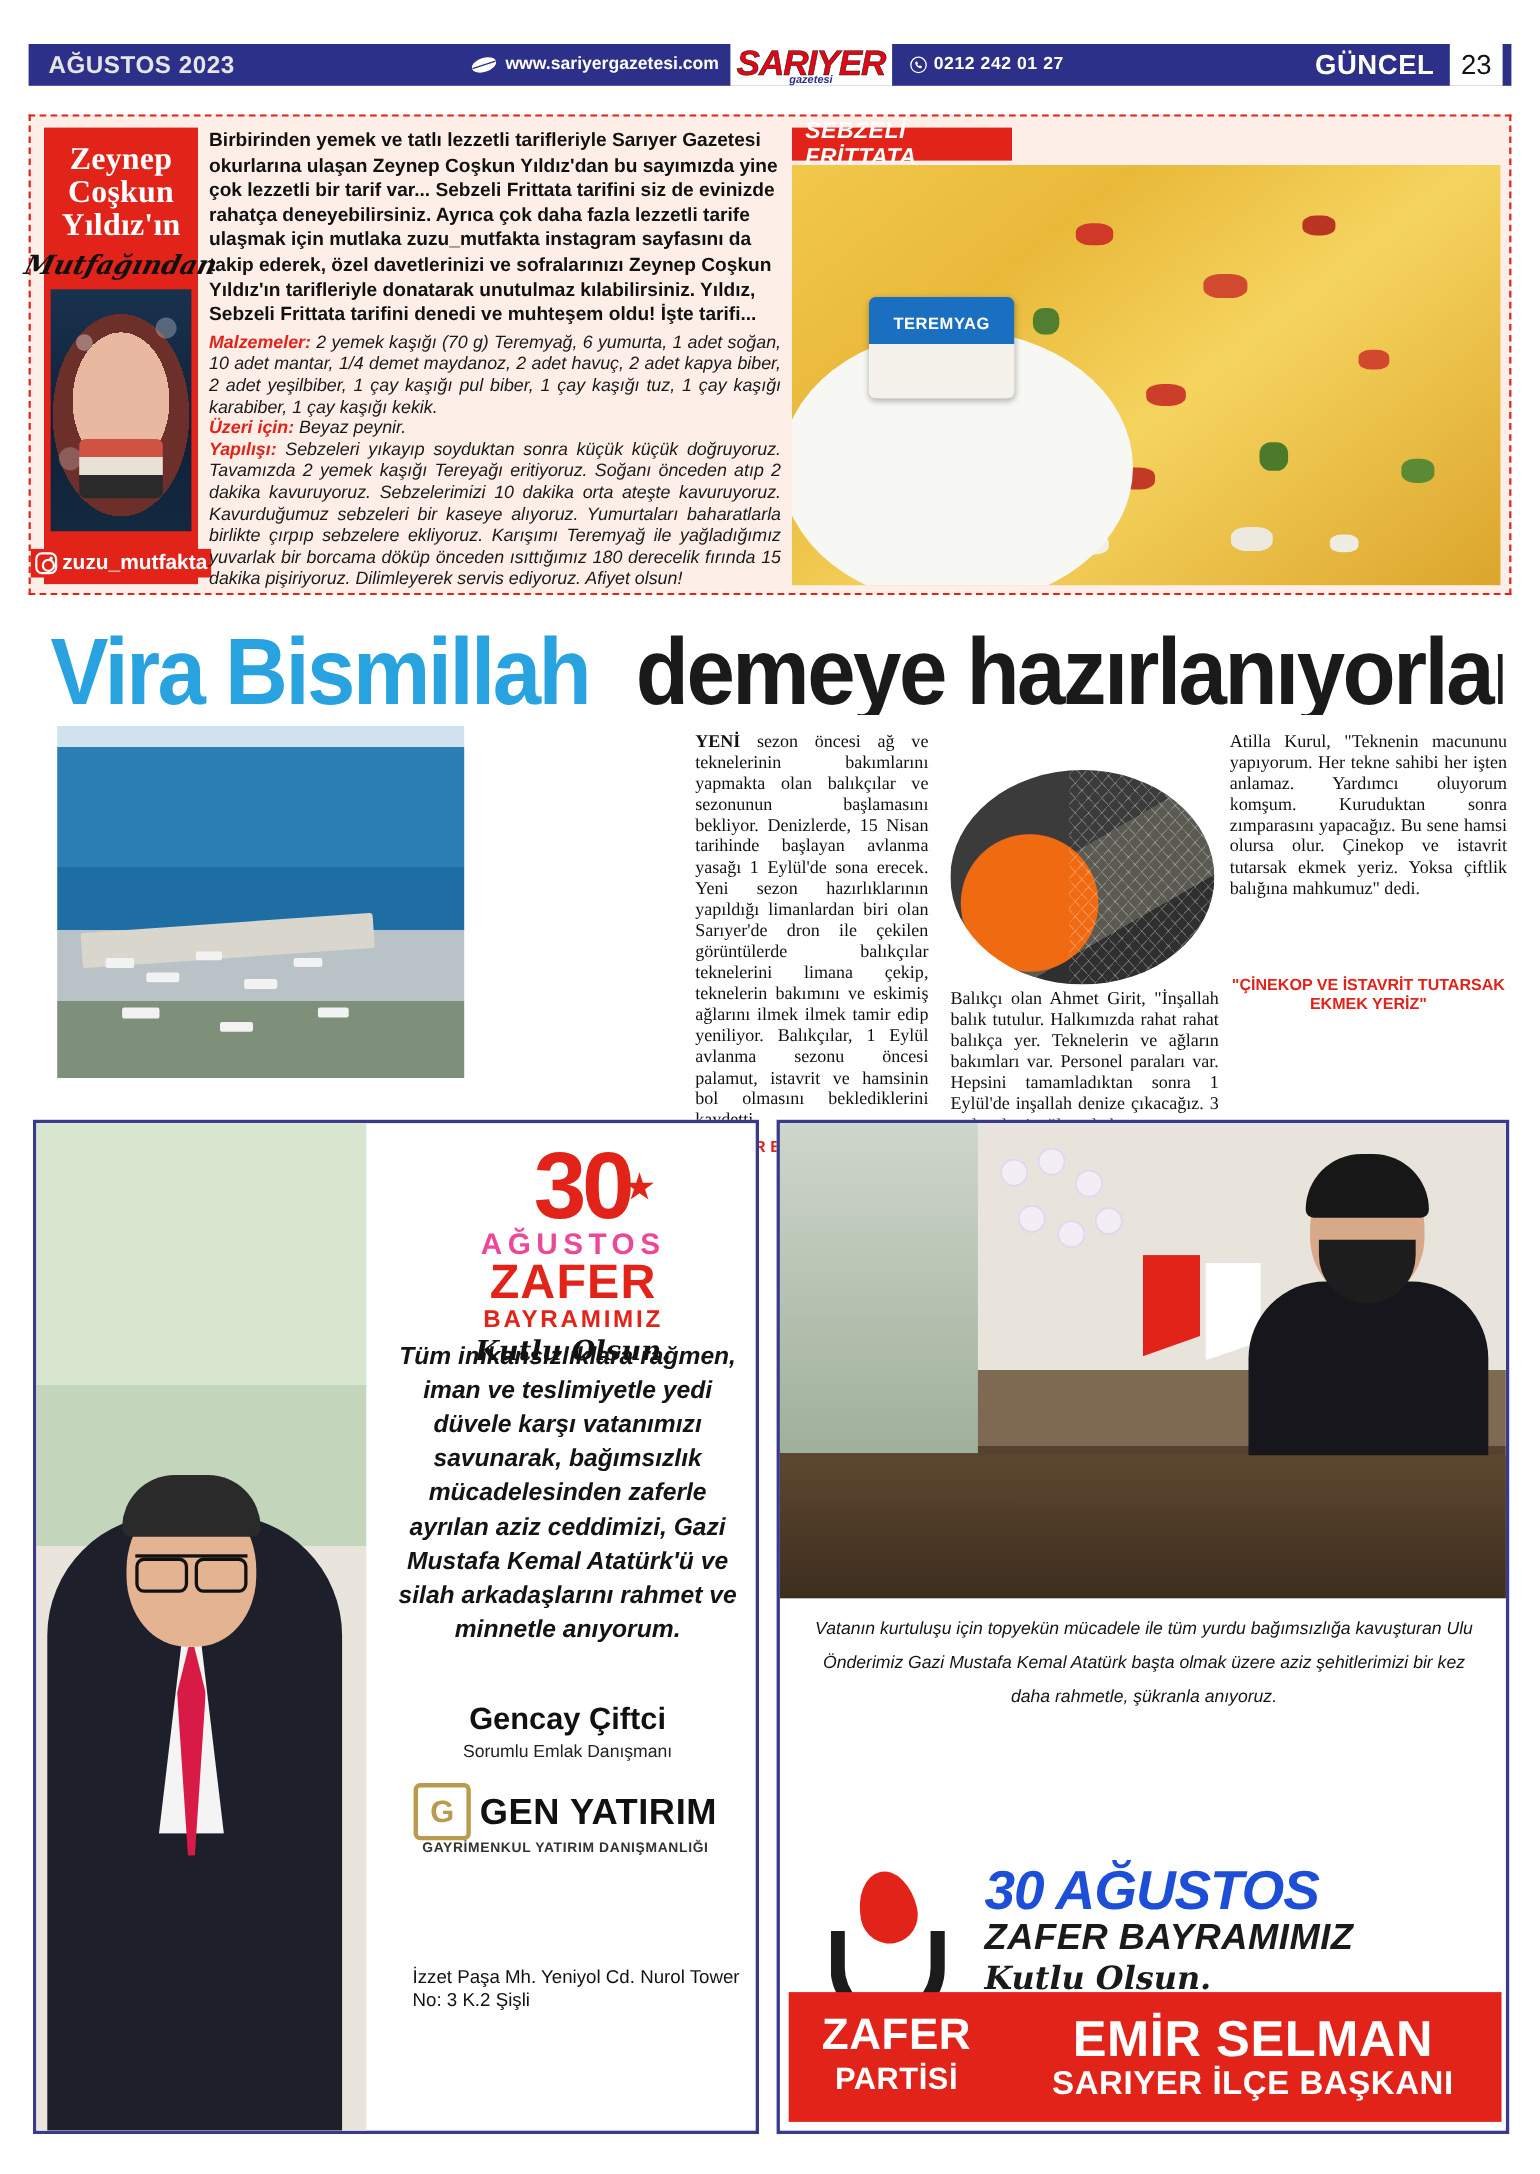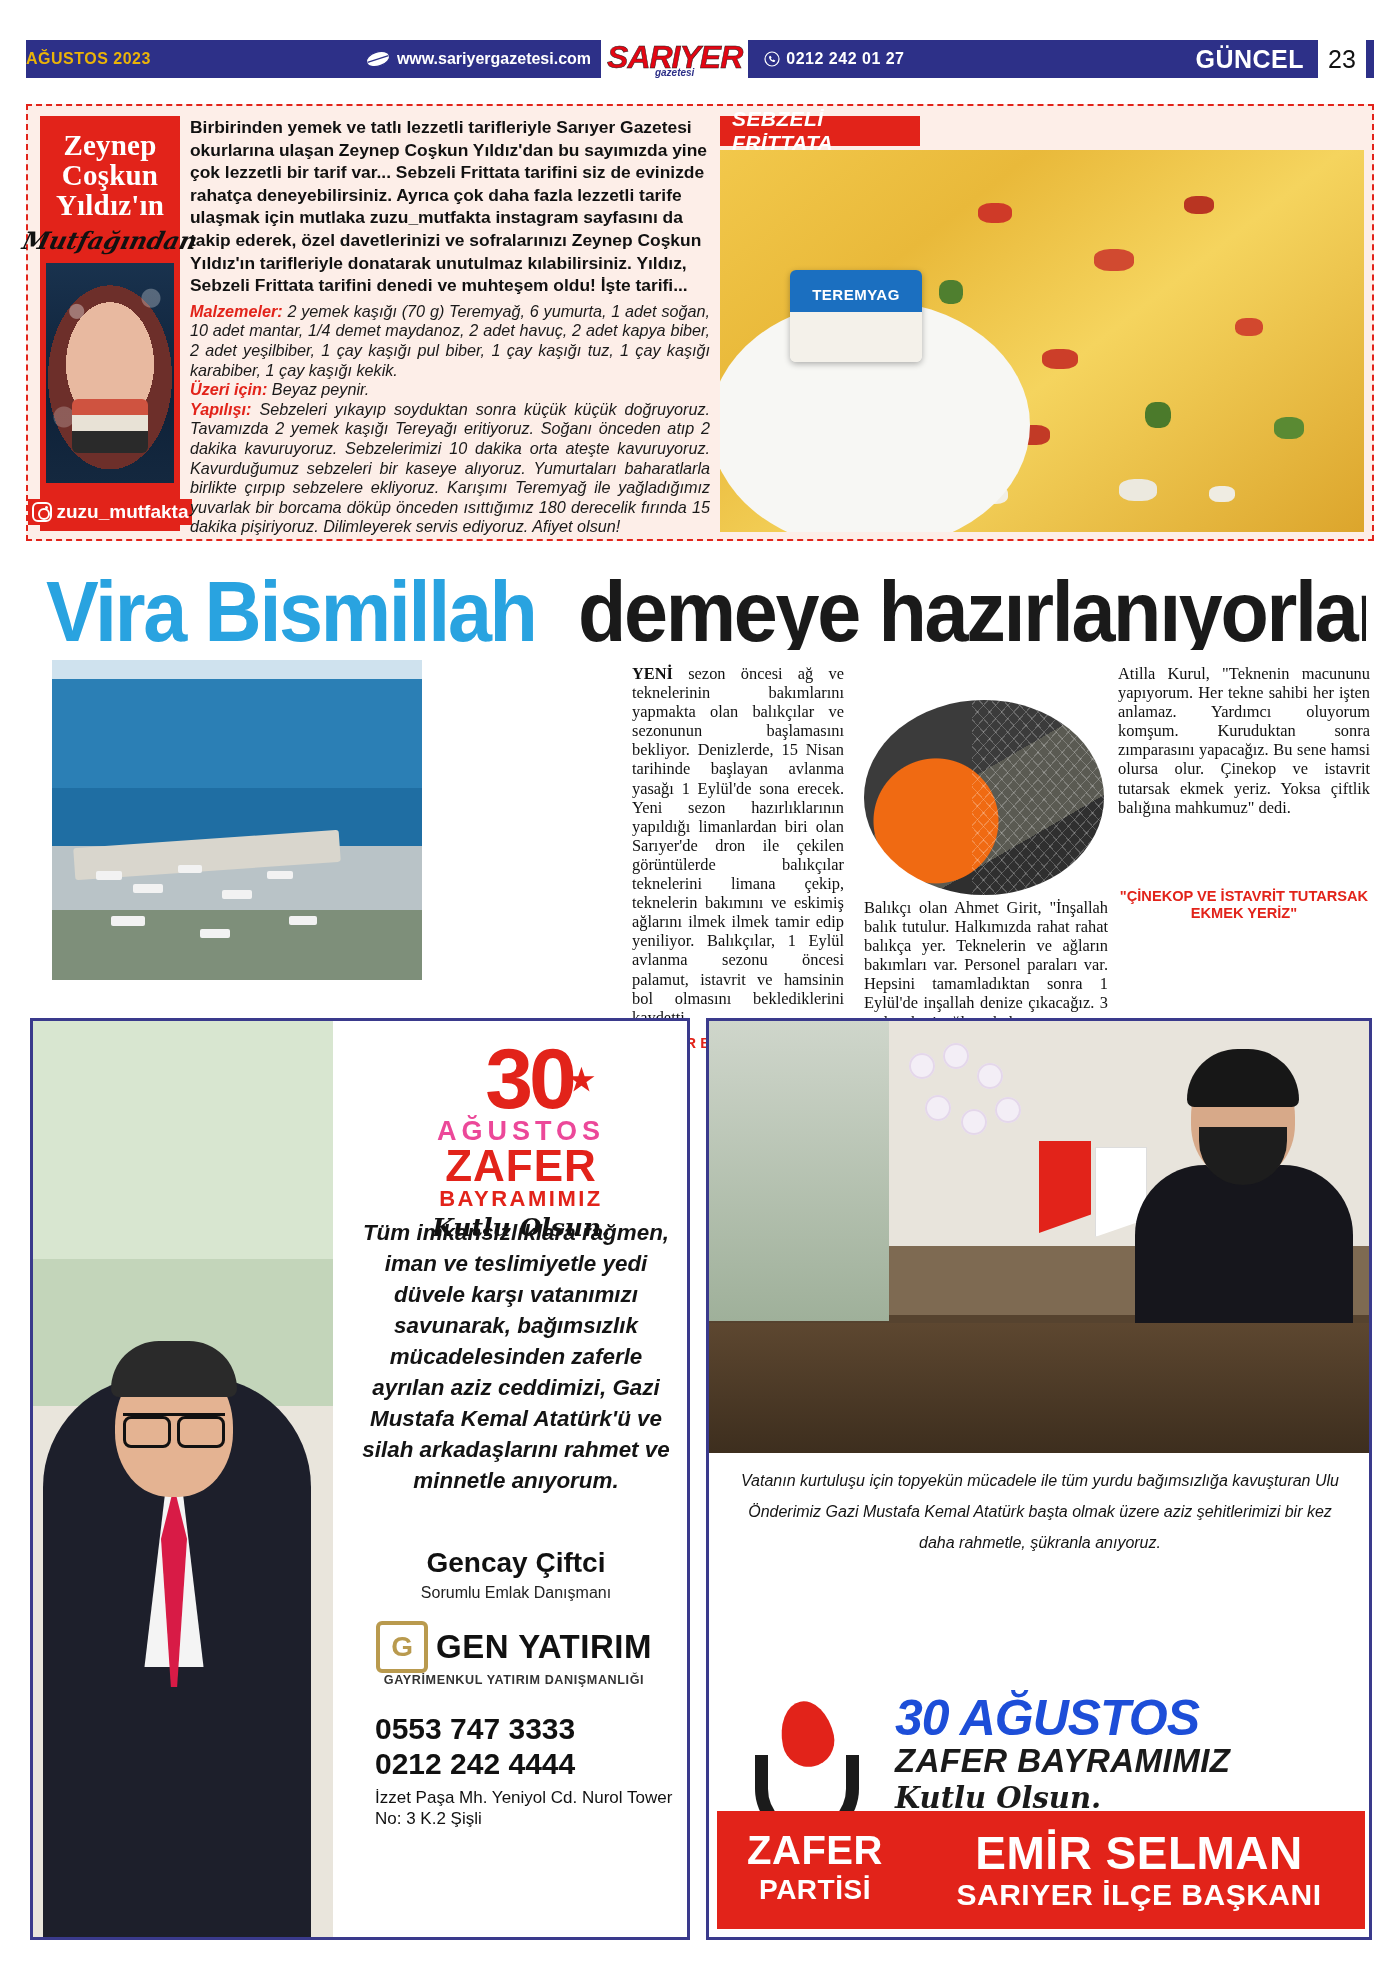--- a/index.html
+++ b/index.html
@@ -13,22 +13,22 @@
   }
   .page { position:absolute; left:0; top:0; width:1400px; height:1976px; }
 
   
   .masthead {
     position:absolute; left:26px; top:40px; width:1348px; height:38px;
     background:#2d3088;
     display:flex; align-items:center;
   }
   .mh-date {
-    color:#eab308; font-size:16px; font-weight:bold; letter-spacing:.5px;
-    font-family:"Liberation Sans", sans-serif;
+    color:#e5e5e5; font-size:22px; font-weight:bold; letter-spacing:.5px;
+    margin-left:18px; font-family:"Liberation Sans", sans-serif;
   }
   .mh-mid { display:flex; align-items:center; margin-left:214px; }
   .mh-globe { width:26px; height:18px; margin-right:6px; }
   .mh-url { color:#ffffff; font-size:16px; font-weight:bold; }
   .mh-logo {
     margin-left:10px; background:#ffffff; height:38px;
     display:flex; flex-direction:column; align-items:center; justify-content:center;
     padding:0 6px; position:relative;
   }
   .mh-logo-main {
@@ -537,24 +537,20 @@
       <div class="adl-sig-name">Gencay Çiftci</div>
       <div class="adl-sig-role">Sorumlu Emlak Danışmanı</div>
     </div>
 
     <div class="adl-brand">
       <span class="brand-mark">G</span>
       <span class="brand-txt">GEN YATIRIM</span>
     </div>
     <div class="brand-sub">GAYRİMENKUL YATIRIM DANIŞMANLIĞI</div>
 
-    <div class="adl-phone">
-      <div>0553 747 3333</div>
-      <div>0212 242 4444</div>
-    </div>
     <div class="adl-addr">İzzet Paşa Mh. Yeniyol Cd. Nurol Tower No: 3 K.2 Şişli</div>
   </div>
 
   <div class="ad-right">
     <div class="adr-photo">
       <div class="adr-window"></div>
       <div class="adr-orchid">
         <i style="left:10px;top:16px;"></i>
           <i style="left:44px;top:6px;"></i>
         <i style="left:78px;top:26px;"></i>

